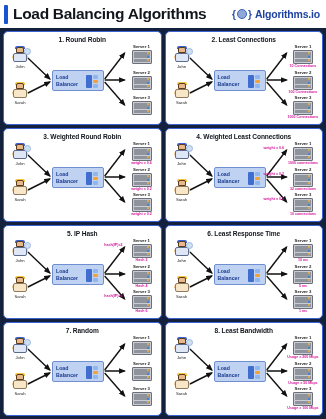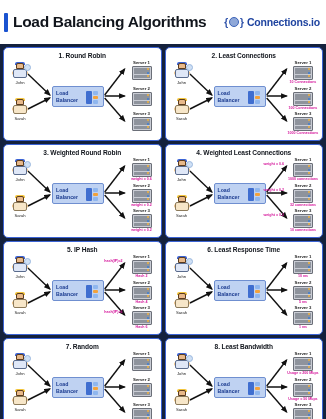--- a/index.html
+++ b/index.html
@@ -4,21 +4,21 @@
 <style>
   * { box-sizing: border-box; margin:0; padding:0; }
   html,body { width:326px; height:419px; overflow:hidden; }
   body {
     font-family: "Liberation Sans", sans-serif;
     background:#14213d;
   }
 
   
   .header {
-    height:44px; background:#ffffff;
+    height:28px; background:#ffffff;
     display:flex; align-items:center;
     padding:0 6px 0 4px;
   }
   .hdr-bar { width:4px; height:19px; background:#1a53d0; border-radius:1px; margin-right:5px; }
   .hdr-title {
     font-size:15.5px; font-weight:bold; color:#11151c;
     letter-spacing:-0.3px; white-space:nowrap;
   }
   .hdr-logo { margin-left:auto; display:flex; align-items:center; gap:3px; }
   .logo-mark {
@@ -136,21 +136,21 @@
 
 <div class="header">
   <div class="hdr-bar"></div>
   <div class="hdr-title">Load Balancing Algorithms</div>
   <div class="hdr-logo">
     <span class="logo-mark">
       <span>{</span>
       <span class="logo-glyph"></span>
       <span>}</span>
     </span>
-    <span class="logo-text">Connections.io</span>
+    <span class="logo-text">Algorithms.io</span>
   </div>
 </div>
 
 <div class="grid" id="grid">
     <div class="panel">
       <div class="panel-title">1. Round Robin</div>
       <div class="panel-body">
         <svg class="edges" viewBox="0 0 157 76" preserveAspectRatio="none">
           <defs>
             <marker id="ah0" markerWidth="5" markerHeight="5" refX="4" refY="2" orient="auto">

